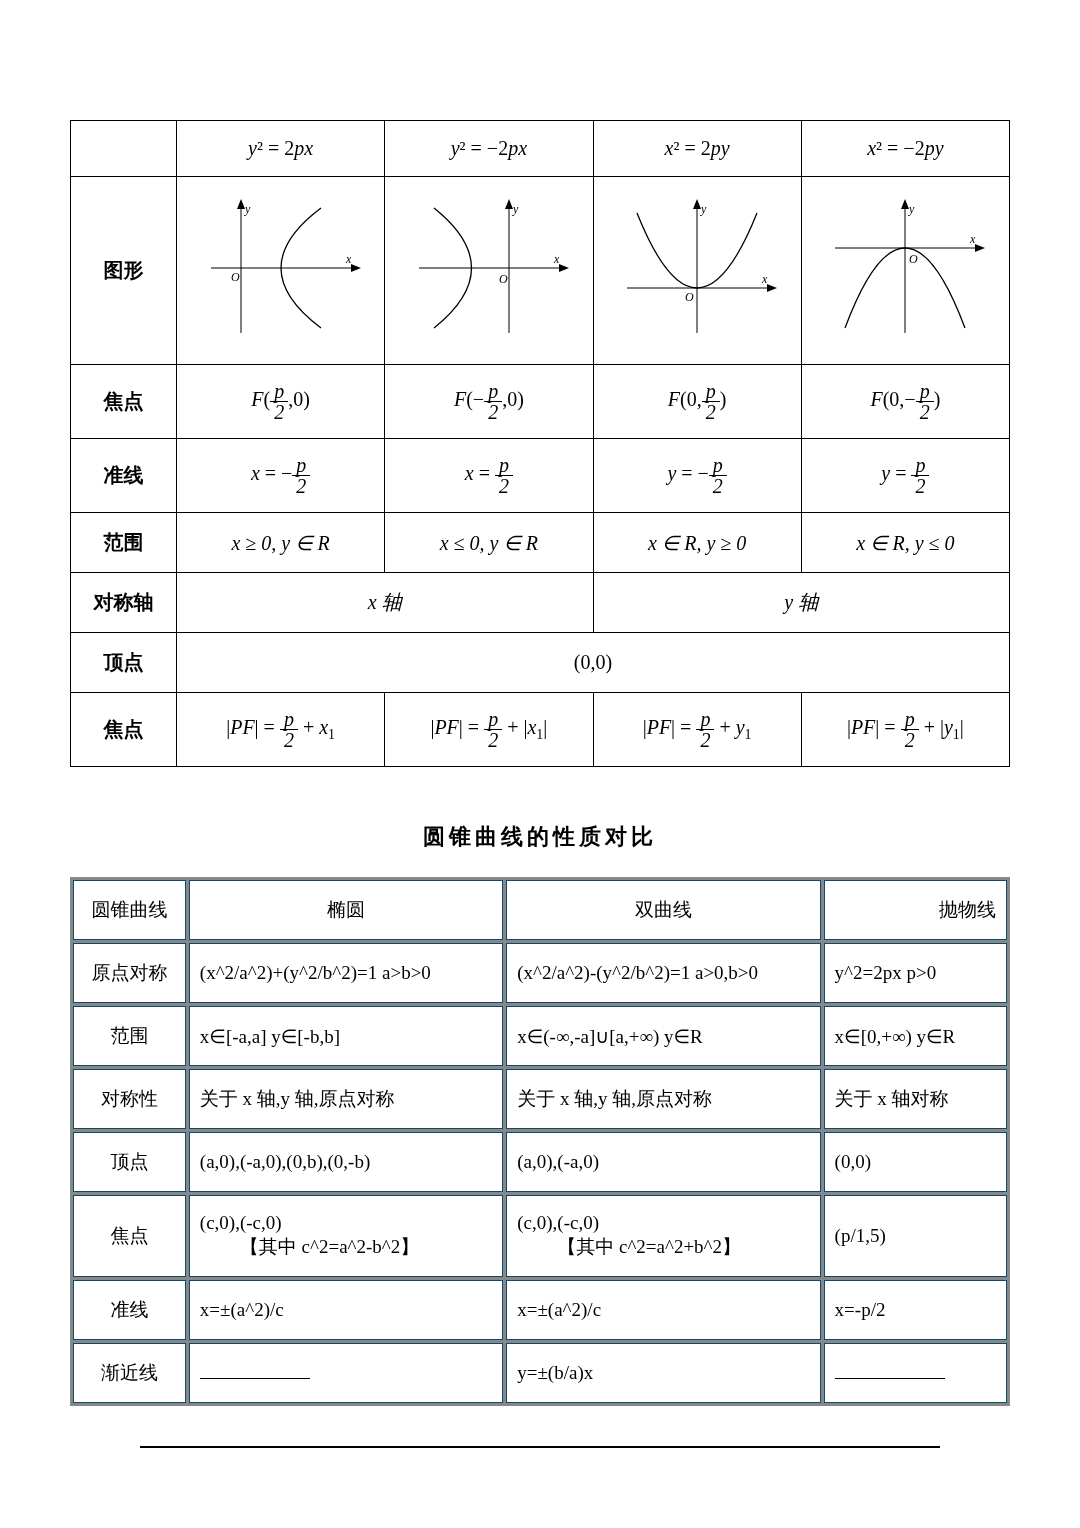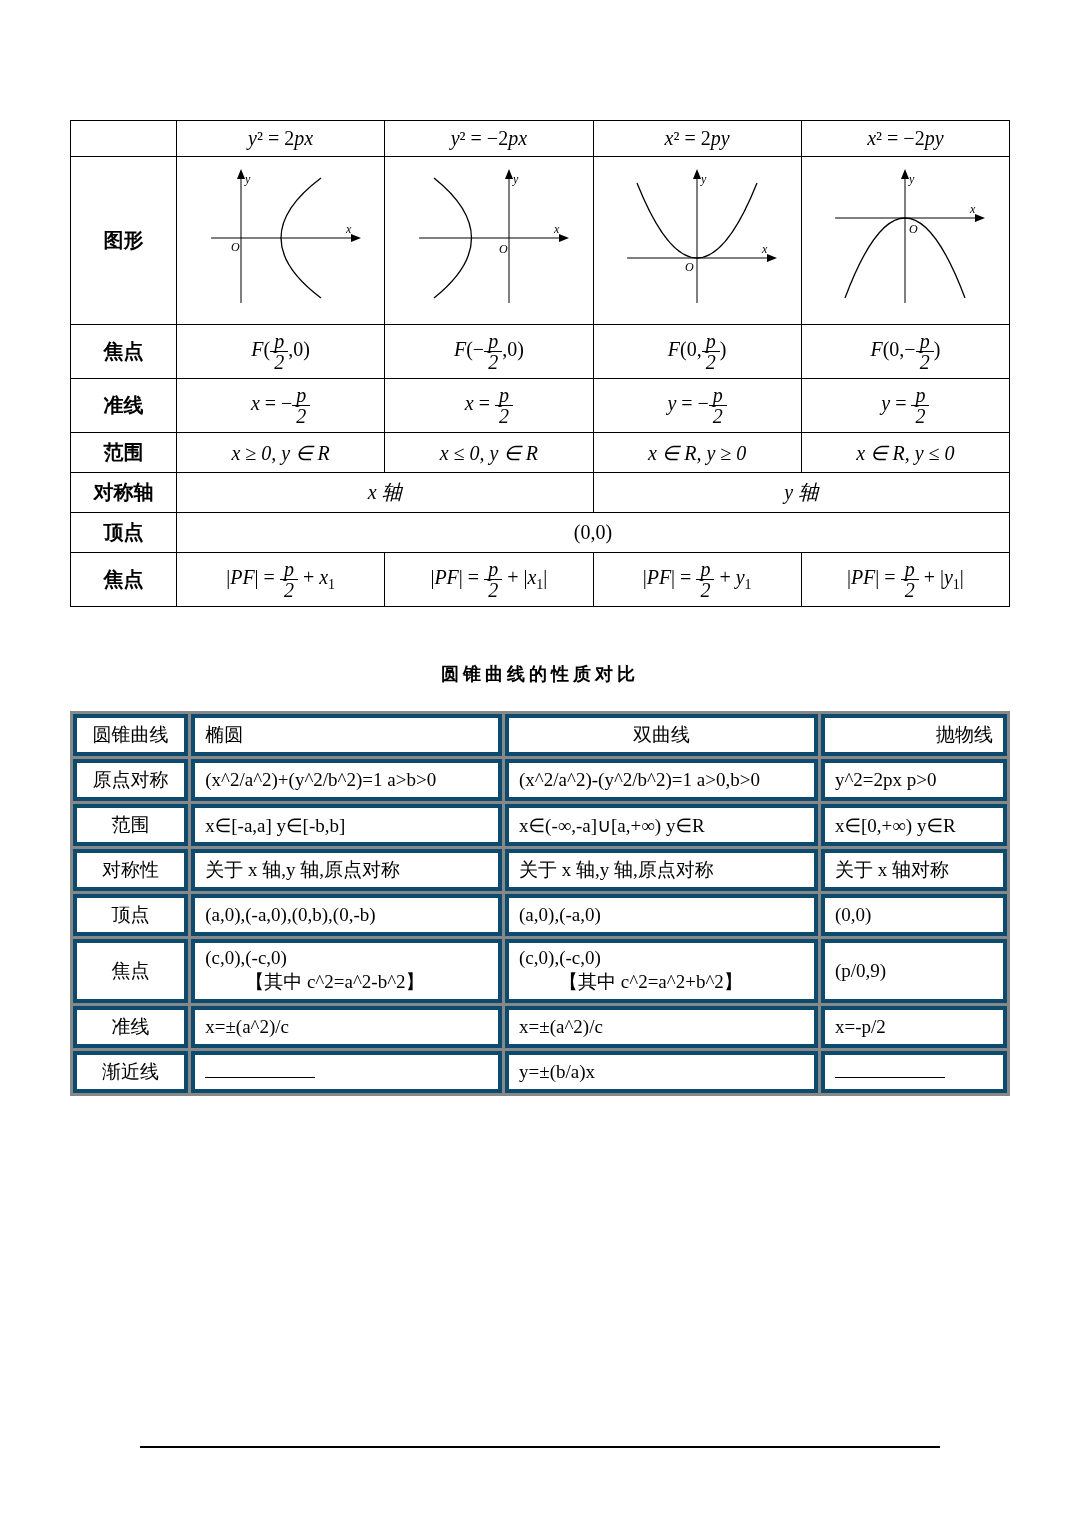--- a/index.html
+++ b/index.html
@@ -18,21 +18,21 @@
   }
   table.tbl1 {
     border-collapse: collapse;
     width: 100%;
     font-size: 20px;
   }
   table.tbl1 td, table.tbl1 th {
     border: 1px solid #000;
     text-align: center;
     vertical-align: middle;
-    padding: 6px 4px;
+    padding: 16px 4px;
     margin-top: 44px;
   }
   table.tbl1 .rowhead {
     width: 120px;
     font-family: "SimSun", serif;
     font-weight: bold;
   }
   table.tbl1 .eqcol {
     width: 205px;
   }
@@ -45,37 +45,37 @@
     font-style: italic;
     font-family:"Times New Roman",serif;
   }
   .frac .num { display:block; border-bottom:1px solid #000; padding:0 4px;}
   .frac .den { display:block; padding:0 4px;}
   .svgbox { width:180px; height:150px; margin:auto; }
   .title2 {
     text-align:center;
     font-family:"SimSun","STSong",serif;
     font-weight:bold;
-    font-size:18px;
+    font-size:22px;
     letter-spacing:4px;
     margin: 55px 0 25px 0;
   }
   table.tbl2 {
     border-collapse: separate;
     border-spacing: 3px;
     width: 100%;
     font-size: 19px;
     background:#888;
   }
   table.tbl2 td, table.tbl2 th {
-    border: 4px solid #0c4a6e;
+    border: 1px solid #0c4a6e;
     background:#fff;
     text-align: left;
     vertical-align: middle;
-    padding: 4px 10px;
+    padding: 16px 10px;
     font-family:"SimSun","Times New Roman",serif;
   }
   table.tbl2 .lhead {
     width:90px;
     text-align:center;
   }
   table.tbl2 .c2 { width:290px;}
   table.tbl2 .c3 { width:290px;}
   table.tbl2 .c4 { width:160px;}
   .underline-link { }
@@ -193,21 +193,21 @@
   </tr>
 </tbody>
     </table>
 
 <div class="title2">圆锥曲线的性质对比</div>
 
 <table class="tbl2">
   <tbody>
         <tr>
     <td class="lhead">圆锥曲线</td>
-    <td class="c2" style="">椭圆</td>
+    <td class="c2" style="text-align:center">椭圆</td>
     <td class="c3" style="text-align:center">双曲线</td>
     <td class="c4" style="text-align:right">抛物线</td>
   </tr>
   <tr>
     <td class="lhead">原点对称</td>
     <td>(x^2/a^2)+(y^2/b^2)=1  a&gt;b&gt;0</td>
     <td>(x^2/a^2)-(y^2/b^2)=1  a&gt;0,b&gt;0</td>
     <td>y^2=2px  p&gt;0</td>
   </tr>
   <tr>
@@ -231,21 +231,21 @@
   <tr>
     <td class="lhead">焦点</td>
     <td>
       <span>(c,0),(-c,0)</span><br>
       <span style="display:inline-block;padding-left:40px">【其中 c^2=a^2-b^2】</span>
     </td>
     <td>
       <span>(c,0),(-c,0)</span><br>
       <span style="display:inline-block;padding-left:40px">【其中 c^2=a^2+b^2】</span>
     </td>
-    <td>(p/0,9)</td>
+    <td>(p/1,5)</td>
   </tr>
   <tr>
     <td class="lhead">准线</td>
     <td>x=±(a^2)/c</td>
     <td>x=±(a^2)/c</td>
     <td>x=-p/2</td>
   </tr>
   <tr>
     <td class="lhead"><span class="underline-link">渐近线</span></td>
     <td><span class="dash"></span></td>

